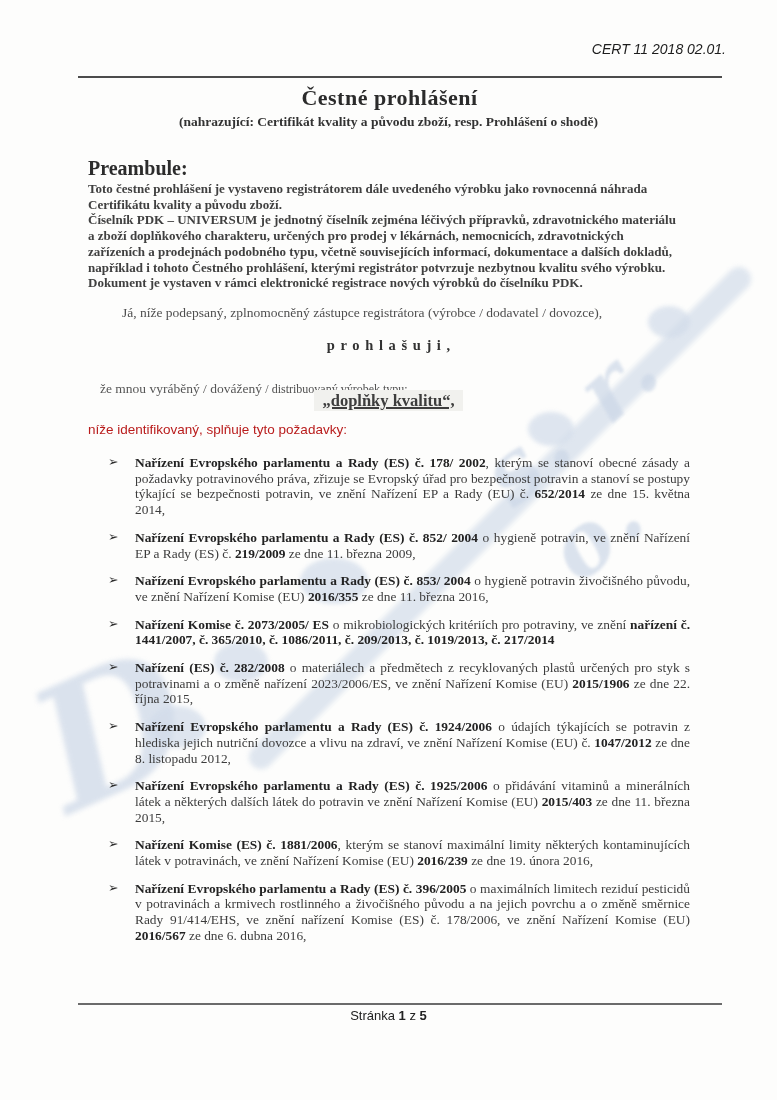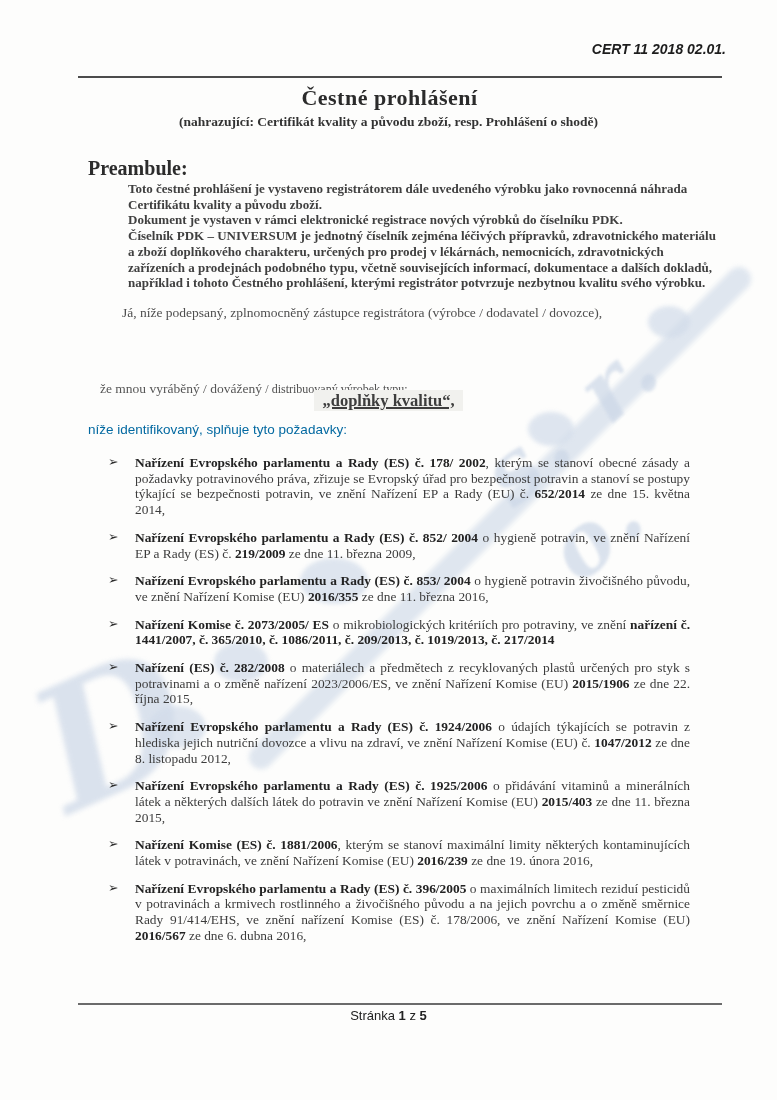--- a/index.html
+++ b/index.html
@@ -28,21 +28,21 @@
   .wm-blob{border-radius:50%;background:#d2dcea;filter:blur(2.2px);}
   .wm-script{
     font-family:"DejaVu Serif", serif;font-style:italic;font-weight:700;
     font-size:170px;transform:rotate(-24deg);filter:blur(2.6px);
   }
 
   
   .doc-code{
     position:absolute;top:41px;right:51px;
     font-family:"Liberation Sans", sans-serif;
-    font-style:italic;font-weight:700;font-size:14px;color:#1d1d1d;
+    font-style:italic;font-weight:400;font-size:14px;color:#1d1d1d;
   }
   .rule{position:absolute;left:78px;width:644px;background:#4c4c4c;}
   .rule-top{top:76px;height:2px;}
   .rule-bottom{top:1003px;height:1.5px;background:#6b6b6b;}
 
   .title{
     position:absolute;top:84px;left:0;width:100%;margin:1px;
     text-align:center;font-size:22px;font-weight:700;color:#2b2b2b;
     letter-spacing:.5px;
   }
@@ -51,21 +51,21 @@
     text-align:center;font-size:13.5px;font-weight:700;color:#333;
   }
 
   
   .preamble-heading{
     position:absolute;top:157px;left:88px;
     font-size:20px;font-weight:700;color:#2c2c2c;
   }
   .preamble-body{
     position:absolute;top:181px;left:88px;width:625px;
-    font-size:13px;font-weight:600;line-height:15.7px;color:#404040;margin-left:40px;
+    font-size:13px;font-weight:600;line-height:15.7px;color:#404040;
   }
   .preamble-body p{margin:0;white-space:pre-line;}
 
   
   .intro{
     position:absolute;top:305px;left:88px;width:615px;margin:0;
     text-indent:34px;font-size:13.5px;color:#4e4e4e;
   }
   .verb{
     position:absolute;top:337px;left:0;width:100%;margin:0;
@@ -81,21 +81,21 @@
     position:absolute;top:391px;left:0;width:100%;margin:0;text-align:center;
   }
   .product-type{
     font-size:16.5px;font-weight:700;color:#3d3d3d;
     text-decoration:underline;text-decoration-thickness:1.5px;
     background:#f1f1ee;padding:1px 8px;
   }
   .outro{
     position:absolute;top:422px;left:88px;margin:0;
     font-family:"Liberation Sans", sans-serif;
-    font-size:13.5px;color:#0369a1;
+    font-size:13.5px;color:#b91c1c;
   }
 
   
   .req-list{
     position:absolute;top:455px;left:108px;width:582px;
     list-style:none;margin:0;padding:0;
   }
   .req-list li{
     position:relative;padding-left:27px;margin:0 0 12px 0;
     text-align:justify;font-size:13.4px;line-height:15.7px;color:#3c3c3c;
@@ -132,28 +132,29 @@
   <div class="doc-code">CERT 11 2018 02.01.</div>
   <div class="rule rule-top"></div>
 
   <h1 class="title">Čestné prohlášení</h1>
   <div class="subtitle">(nahrazující: Certifikát kvality a původu zboží, resp. Prohlášení o shodě)</div>
 
   <div class="preamble-heading">Preambule:</div>
   <div class="preamble-body">
     <p>Toto čestné prohlášení je vystaveno registrátorem dále uvedeného výrobku jako rovnocenná náhrada
 Certifikátu kvality a původu zboží.</p>
-    <p>Dokument je vystaven v rámci elektronické registrace nových výrobků do číselníku PDK.</p>
     <p>Číselník PDK – UNIVERSUM je jednotný číselník zejména léčivých přípravků, zdravotnického materiálu
 a zboží doplňkového charakteru, určených pro prodej v lékárnách, nemocnicích, zdravotnických
 zařízeních a prodejnách podobného typu, včetně souvisejících informací, dokumentace a dalších dokladů,
 například i tohoto Čestného prohlášení, kterými registrátor potvrzuje nezbytnou kvalitu svého výrobku.</p>
+    <p>Dokument je vystaven v rámci elektronické registrace nových výrobků do číselníku PDK.</p>
   </div>
 
   <p class="intro">Já, níže podepsaný, zplnomocněný zástupce registrátora (výrobce / dodavatel / dovozce),</p>
+  <p class="verb">p r o h l a š u j i ,</p>
 
   <p class="product-line"><span>že mnou vyráběný / dovážený  </span><span class="small">/ distribuovaný výrobek typu:</span></p>
 
   <p class="product-type-wrap"><span class="product-type">„doplňky kvalitu“,</span></p>
 
   <p class="outro">níže identifikovaný, splňuje tyto požadavky:</p>
 
   <ul class="req-list" id="req-list">
       <li><span class="bullet">➢</span><span class="seg-b">Nařízení Evropského parlamentu a Rady (ES) č. 178/ 2002</span><span class="seg-r">, kterým se stanoví obecné zásady a požadavky potravinového práva, zřizuje se Evropský úřad pro bezpečnost potravin a stanoví se postupy týkající se bezpečnosti potravin, ve znění Nařízení EP a Rady (EU) č. </span><span class="seg-b">652/2014</span><span class="seg-r"> ze dne 15. května 2014,</span></li>
       <li><span class="bullet">➢</span><span class="seg-b">Nařízení Evropského parlamentu a Rady (ES) č. 852/ 2004</span><span class="seg-r"> o hygieně potravin, ve znění Nařízení EP a Rady (ES) č. </span><span class="seg-b">219/2009</span><span class="seg-r"> ze dne 11. března 2009,</span></li>

